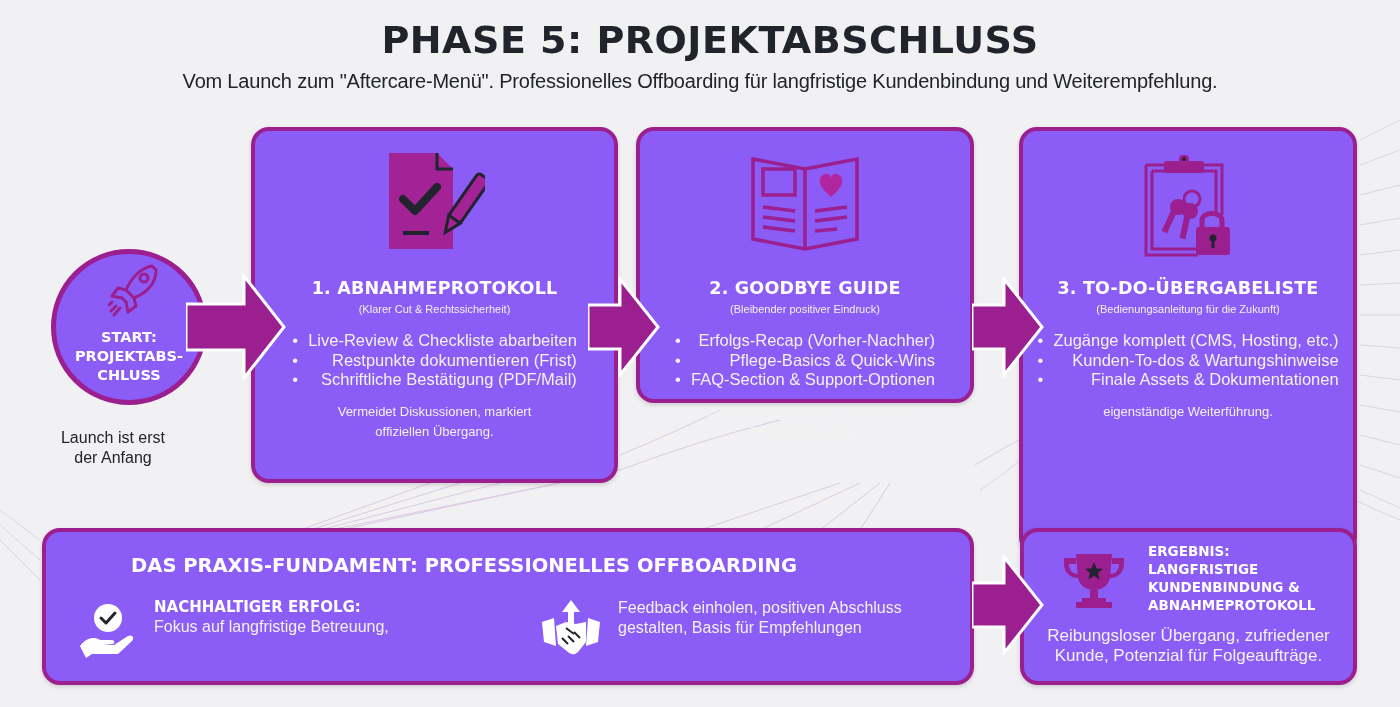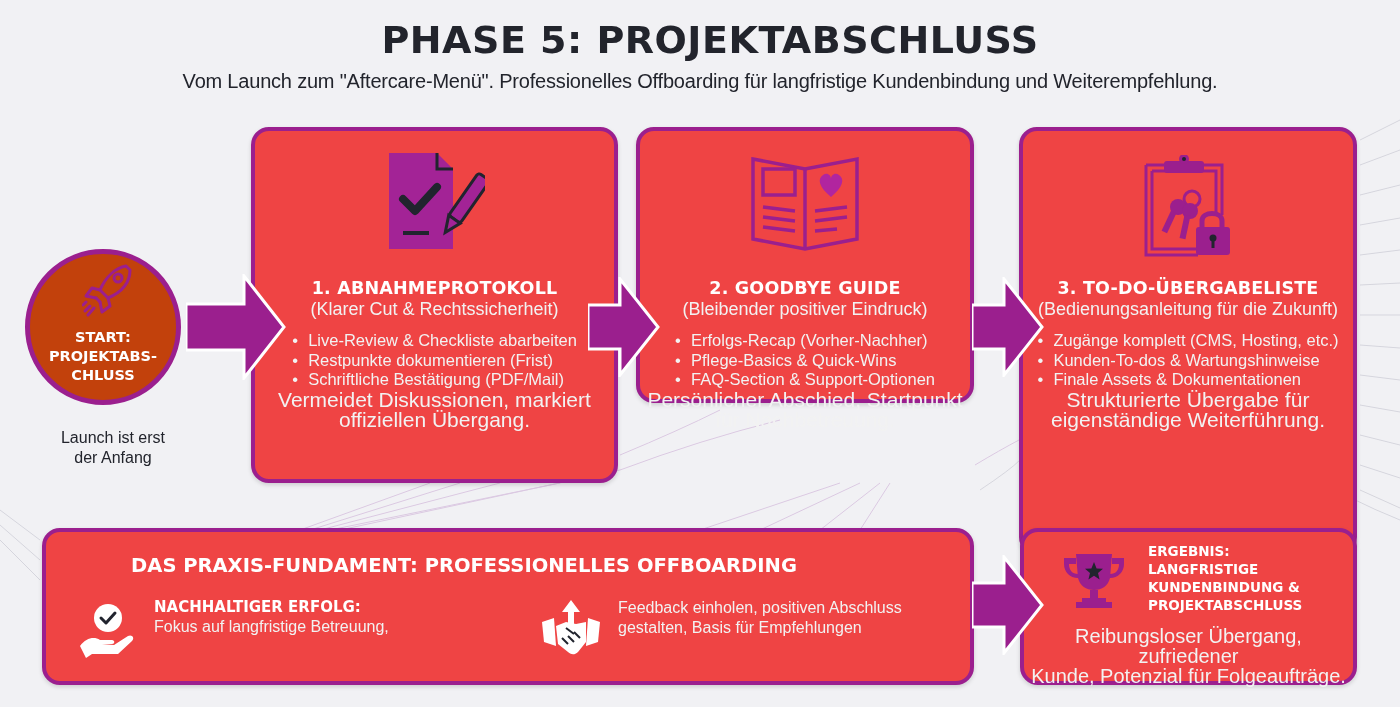--- a/index.html
+++ b/index.html
@@ -14,39 +14,39 @@
   .title {
     position: absolute; left: 0; top: 18px; width: 1400px; text-align: center;
     font-family: "DejaVu Sans", sans-serif; font-weight: bold; font-size: 38px;
     color: #22242c; letter-spacing: 0.5px; padding-left: 20px;
   }
   .subtitle {
     position: absolute; left: 0; top: 70px; width: 1400px; text-align: center;
     font-size: 20px; color: #22242c; letter-spacing: -0.2px;
   }
   .card {
-    position: absolute; background: #ef4444; border: 4px solid #9b1f8e;
+    position: absolute; background: #8b5cf6; border: 4px solid #9b1f8e;
     border-radius: 18px; z-index: 2; text-align: center;
     box-shadow: 0 2px 4px rgba(0,0,0,0.15);
   }
   .card .icon { position: absolute; left: 50%; transform: translateX(-50%); }
   .card h2 {
     font-family: "DejaVu Sans", sans-serif; font-weight: bold; font-size: 17.5px;
     color: #fff; letter-spacing: 0.2px; line-height: 22px;
   }
-  .card .sub { font-size: 18px; line-height: 20px; color: #f2f2f2; }
-  .card ul { list-style: none; text-align: left; display: inline-block; margin-top: 12px; }
+  .card .sub { font-size: 11px; line-height: 20px; color: #f2f2f2; }
+  .card ul { list-style: none; text-align: right; display: inline-block; margin-top: 12px; }
   .card ul li { font-size: 16.5px; line-height: 19.5px; color: #f2f2f2; padding-left: 16px; position: relative; white-space: nowrap; }
   .card ul li::before { content: "•"; position: absolute; left: 0; top: 0; }
-  .card .note { font-size: 21px; line-height: 20px; color: #f2f2f2; margin-top: 0; }
+  .card .note { font-size: 13px; line-height: 20px; color: #f2f2f2; margin-top: 12px; }
   .card .text-block { position: absolute; left: 0; right: 0; top: 146px; }
   .arrow { position: absolute; z-index: 3; }
   .start-circle {
-    position: absolute; left: 25px; top: 249px; width: 156px; height: 156px;
-    border-radius: 50%; background: #c2410c; border: 5px solid #9b1f8e; z-index: 3;
+    position: absolute; left: 51px; top: 249px; width: 156px; height: 156px;
+    border-radius: 50%; background: #8b5cf6; border: 5px solid #9b1f8e; z-index: 3;
     text-align: center;
   }
   .start-title {
     position: absolute; left: 0; right: 0; top: 74px;
     font-family: "DejaVu Sans", sans-serif; font-weight: bold; font-size: 14.5px;
     line-height: 19px; color: #fff;
   }
   .start-caption {
     position: absolute; left: 40px; top: 428px; width: 146px; text-align: center;
     font-size: 16px; line-height: 20px; color: #22242c; z-index: 2;
@@ -56,21 +56,21 @@
     font-family: "DejaVu Sans", sans-serif; font-weight: bold; font-size: 19.5px; color: #fff;
   }
   .pillar { position: absolute; top: 66px; text-align: left; }
   .pillar h3 { font-family: "DejaVu Sans", sans-serif; font-weight: bold; font-size: 15px; line-height: 19px; color: #fff; }
   .pillar p { font-size: 16px; line-height: 20px; color: #f2f2f2; }
   .result-title {
     position: absolute; left: 124px; top: 10px; text-align: left;
     font-family: "DejaVu Sans", sans-serif; font-weight: bold; font-size: 13.5px;
     line-height: 18px; color: #fff;
   }
-  .result-desc { position: absolute; left: 0; right: 0; top: 94px; text-align: center; font-size: 20px; line-height: 20px; color: #f2f2f2; }
+  .result-desc { position: absolute; left: 0; right: 0; top: 94px; text-align: center; font-size: 17px; line-height: 20px; color: #f2f2f2; }
 </style>
 </head>
 <body>
 
 <svg class="bg-lines" viewBox="0 0 1400 707">
   <g stroke="#cfcfd8" stroke-width="1" fill="none" opacity="0.8">
     <path d="M1360 140 L1400 120"></path>
       <path d="M1360 165 L1400 150"></path>
       <path d="M1360 195 L1400 185"></path>
     <path d="M1360 225 L1400 218"></path>
@@ -226,21 +226,20 @@
   </svg>
   <div class="text-block">
     <h2>3. TO-DO-ÜBERGABELISTE</h2>
     <div class="sub">(Bedienungsanleitung für die Zukunft)</div>
     <ul>
       <li>Zugänge komplett (CMS, Hosting, etc.)</li>
       <li>Kunden-To-dos &amp; Wartungshinweise</li>
       <li>Finale Assets &amp; Dokumentationen</li>
     </ul>
     <div class="note">
-      <div>Strukturierte Übergabe für</div>
       <div>eigenständige Weiterführung.</div>
     </div>
   </div>
 </div>
 
 <div class="card" style="left:42px;top:528px;width:932px;height:157px;">
   <div class="found-title" style="padding-right:88px">DAS PRAXIS-FUNDAMENT: PROFESSIONELLES OFFBOARDING</div>
 
   <svg style="position:absolute;left:32px;top:70px" width="58" height="58" viewBox="0 0 58 58">
     <circle cx="30" cy="16" r="14" fill="#ffffff"></circle>
@@ -274,19 +273,19 @@
       <rect x="28" y="38" width="8" height="8"></rect>
       <rect x="20" y="46" width="24" height="4"></rect>
       <rect x="14" y="50" width="36" height="6"></rect>
     </g>
     <path d="M32 10 L34.6 16.4 L41 16.8 L36 21 L37.6 27.4 L32 23.8 L26.4 27.4 L28 21 L23 16.8 L29.4 16.4 Z" fill="#21242e"></path>
   </svg>
   <div class="result-title">
     <div>ERGEBNIS:</div>
     <div>LANGFRISTIGE</div>
     <div>KUNDENBINDUNG &amp;</div>
-    <div>PROJEKTABSCHLUSS</div>
+    <div>ABNAHMEPROTOKOLL</div>
   </div>
   <div class="result-desc">
     <div>Reibungsloser Übergang, zufriedener</div>
     <div>Kunde, Potenzial für Folgeaufträge.</div>
   </div>
 </div>
 
 </body></html>

